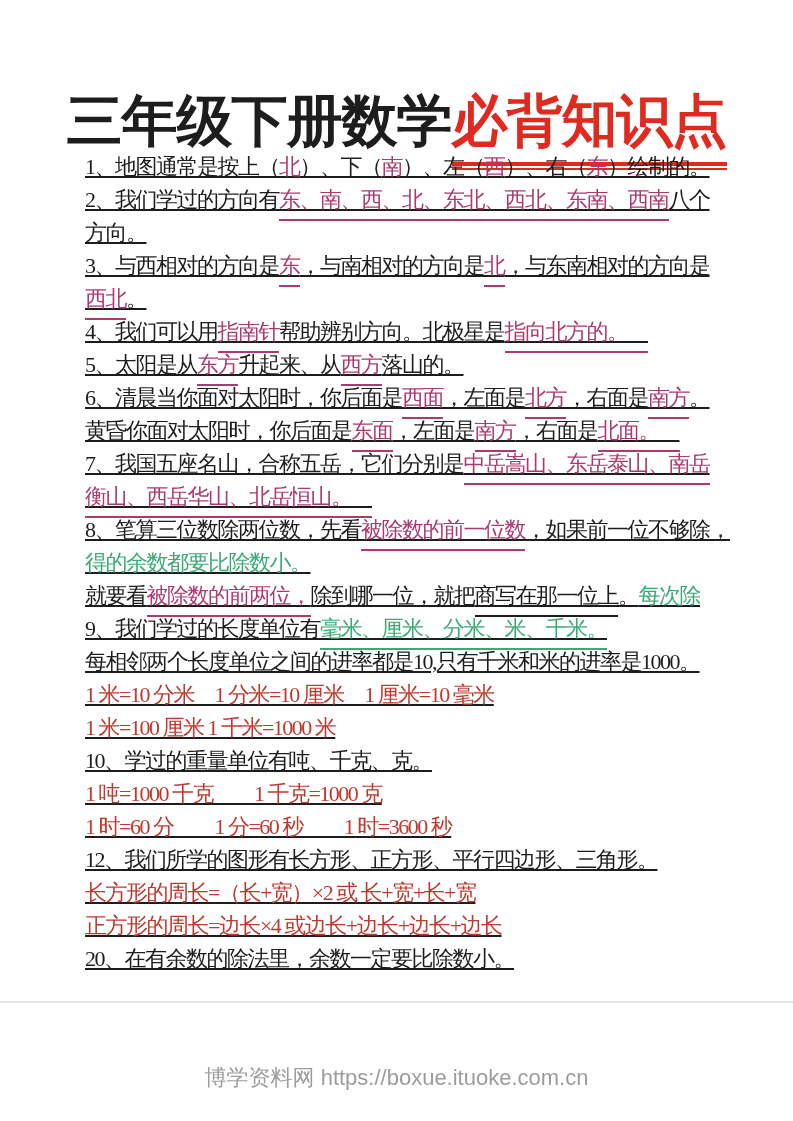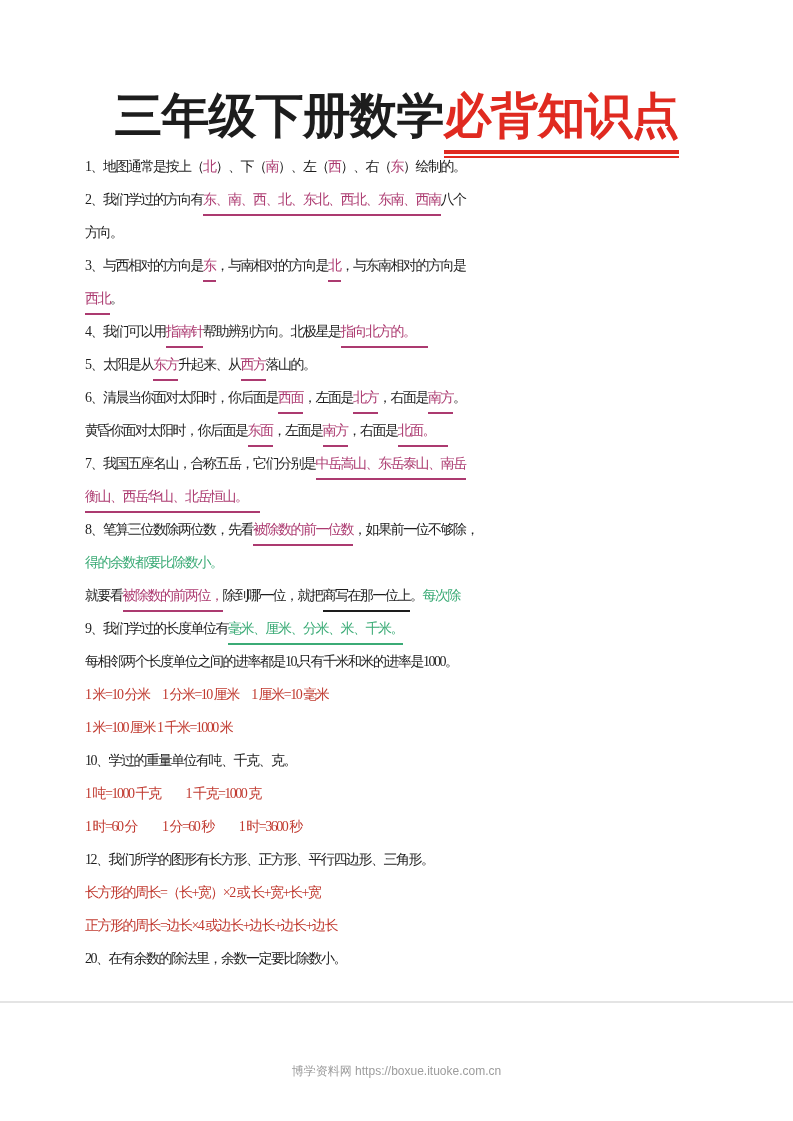--- a/index.html
+++ b/index.html
@@ -16,21 +16,21 @@
     font-family: "Liberation Serif", "DejaVu Serif", serif;
     color: #1d1d1d;
   }
   .title {
     position: absolute;
     top: 84px;
     left: 0;
     width: 100%;
     margin: 0;
     text-align: center;
-    font-size: 48px;
+    font-size: 56px;
     font-weight: bold;
     letter-spacing: -1px;
     white-space: pre;
     color: #1d1d1d;
   }
   .title .red-title {
     color: #e02a20;
     display: inline-block;
     position: relative;
     padding-bottom: 2px;
@@ -47,23 +47,24 @@
   }
   .content {
     position: absolute;
     top: 150px;
     left: 85px;
     width: 660px;
   }
   .line {
     height: 33px;
     line-height: 33px;
-    font-size: 14px;
+    font-size: 22px;
     letter-spacing: -1.5px;
     white-space: pre;
+    text-decoration: underline;
   }
   .black  { color: #1d1d1d; }
   .purple { color: #ac3a70; }
   .green  { color: #3bab76; }
   .red    { color: #c0392f; }
   .u {
     border-bottom: 2px solid currentColor;
     padding-bottom: 7px;
   }
   .divider {
@@ -74,21 +75,21 @@
     height: 2px;
     background: #e4e4e4;
   }
   .footer {
     position: absolute;
     top: 1063px;
     left: 0;
     width: 100%;
     text-align: center;
     font-family: "Liberation Sans", "DejaVu Sans", sans-serif;
-    font-size: 12px;
+    font-size: 22px;
     color: #9c9c9c;
     letter-spacing: 0;
   }
 </style>
 </head>
 <body>
 
 <div class="page">
   <h1 class="title"><span class="black">三年级下册数学</span><span class="red-title">必背知识点</span></h1>
   <div class="content">

